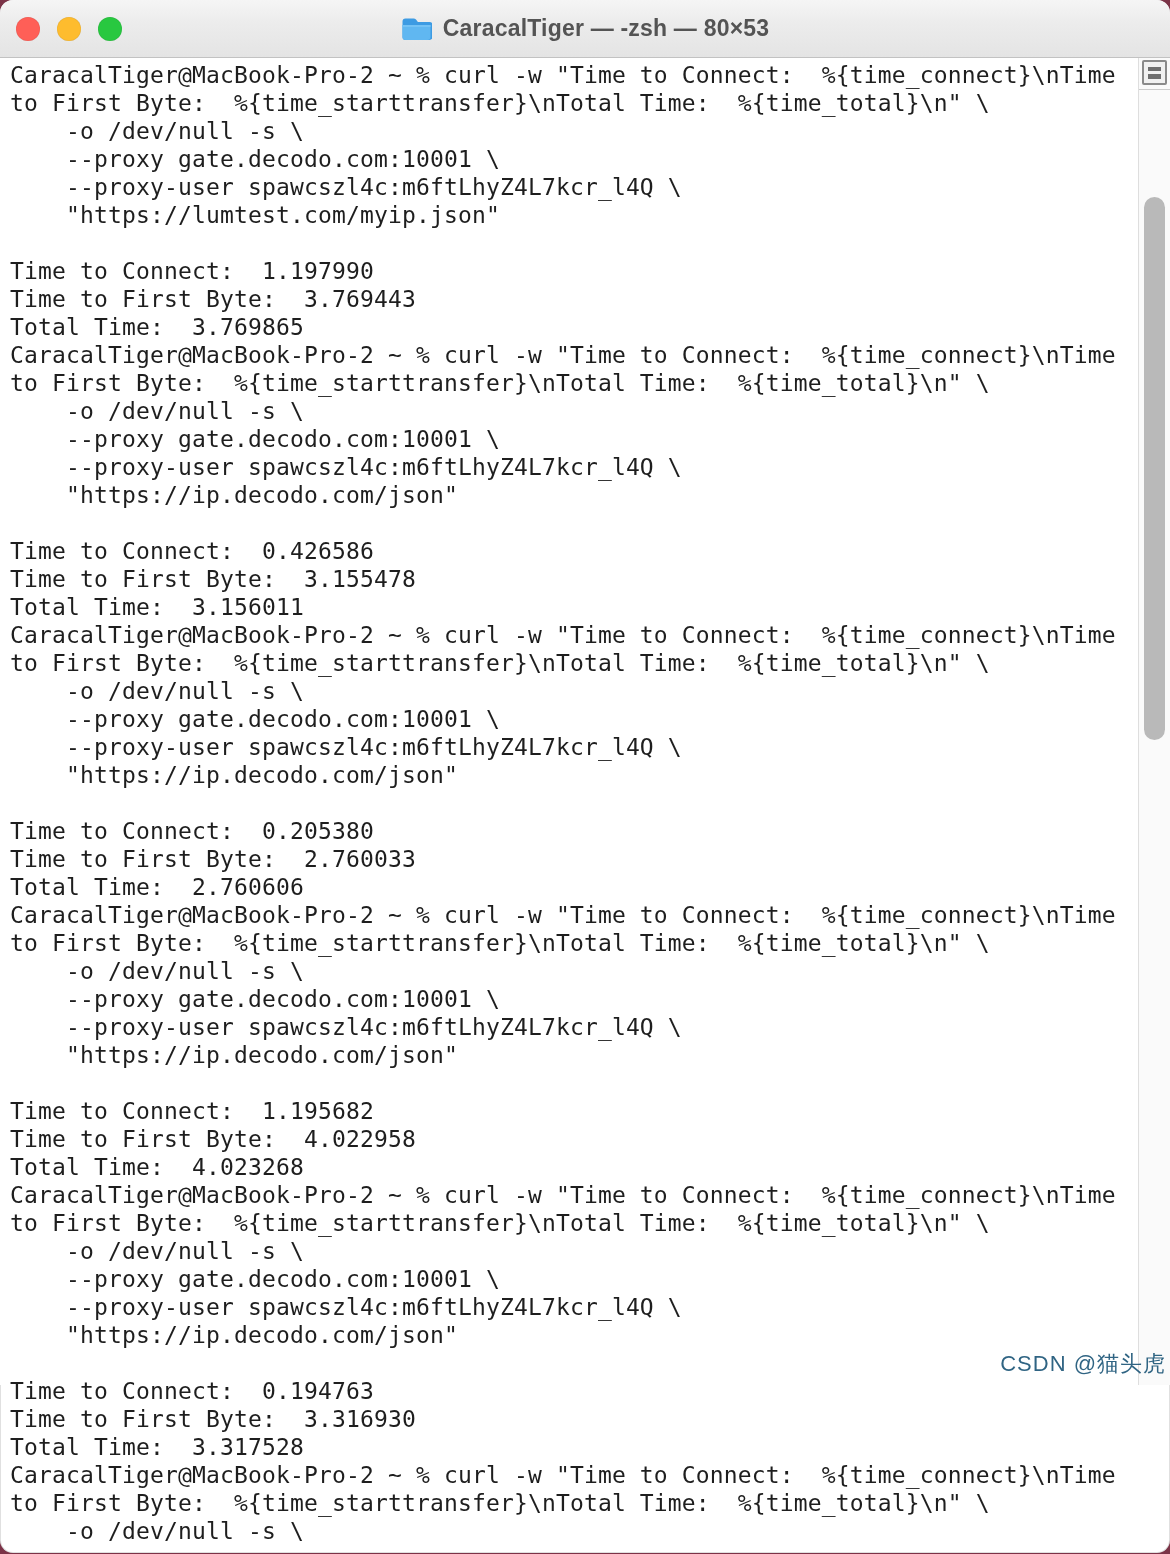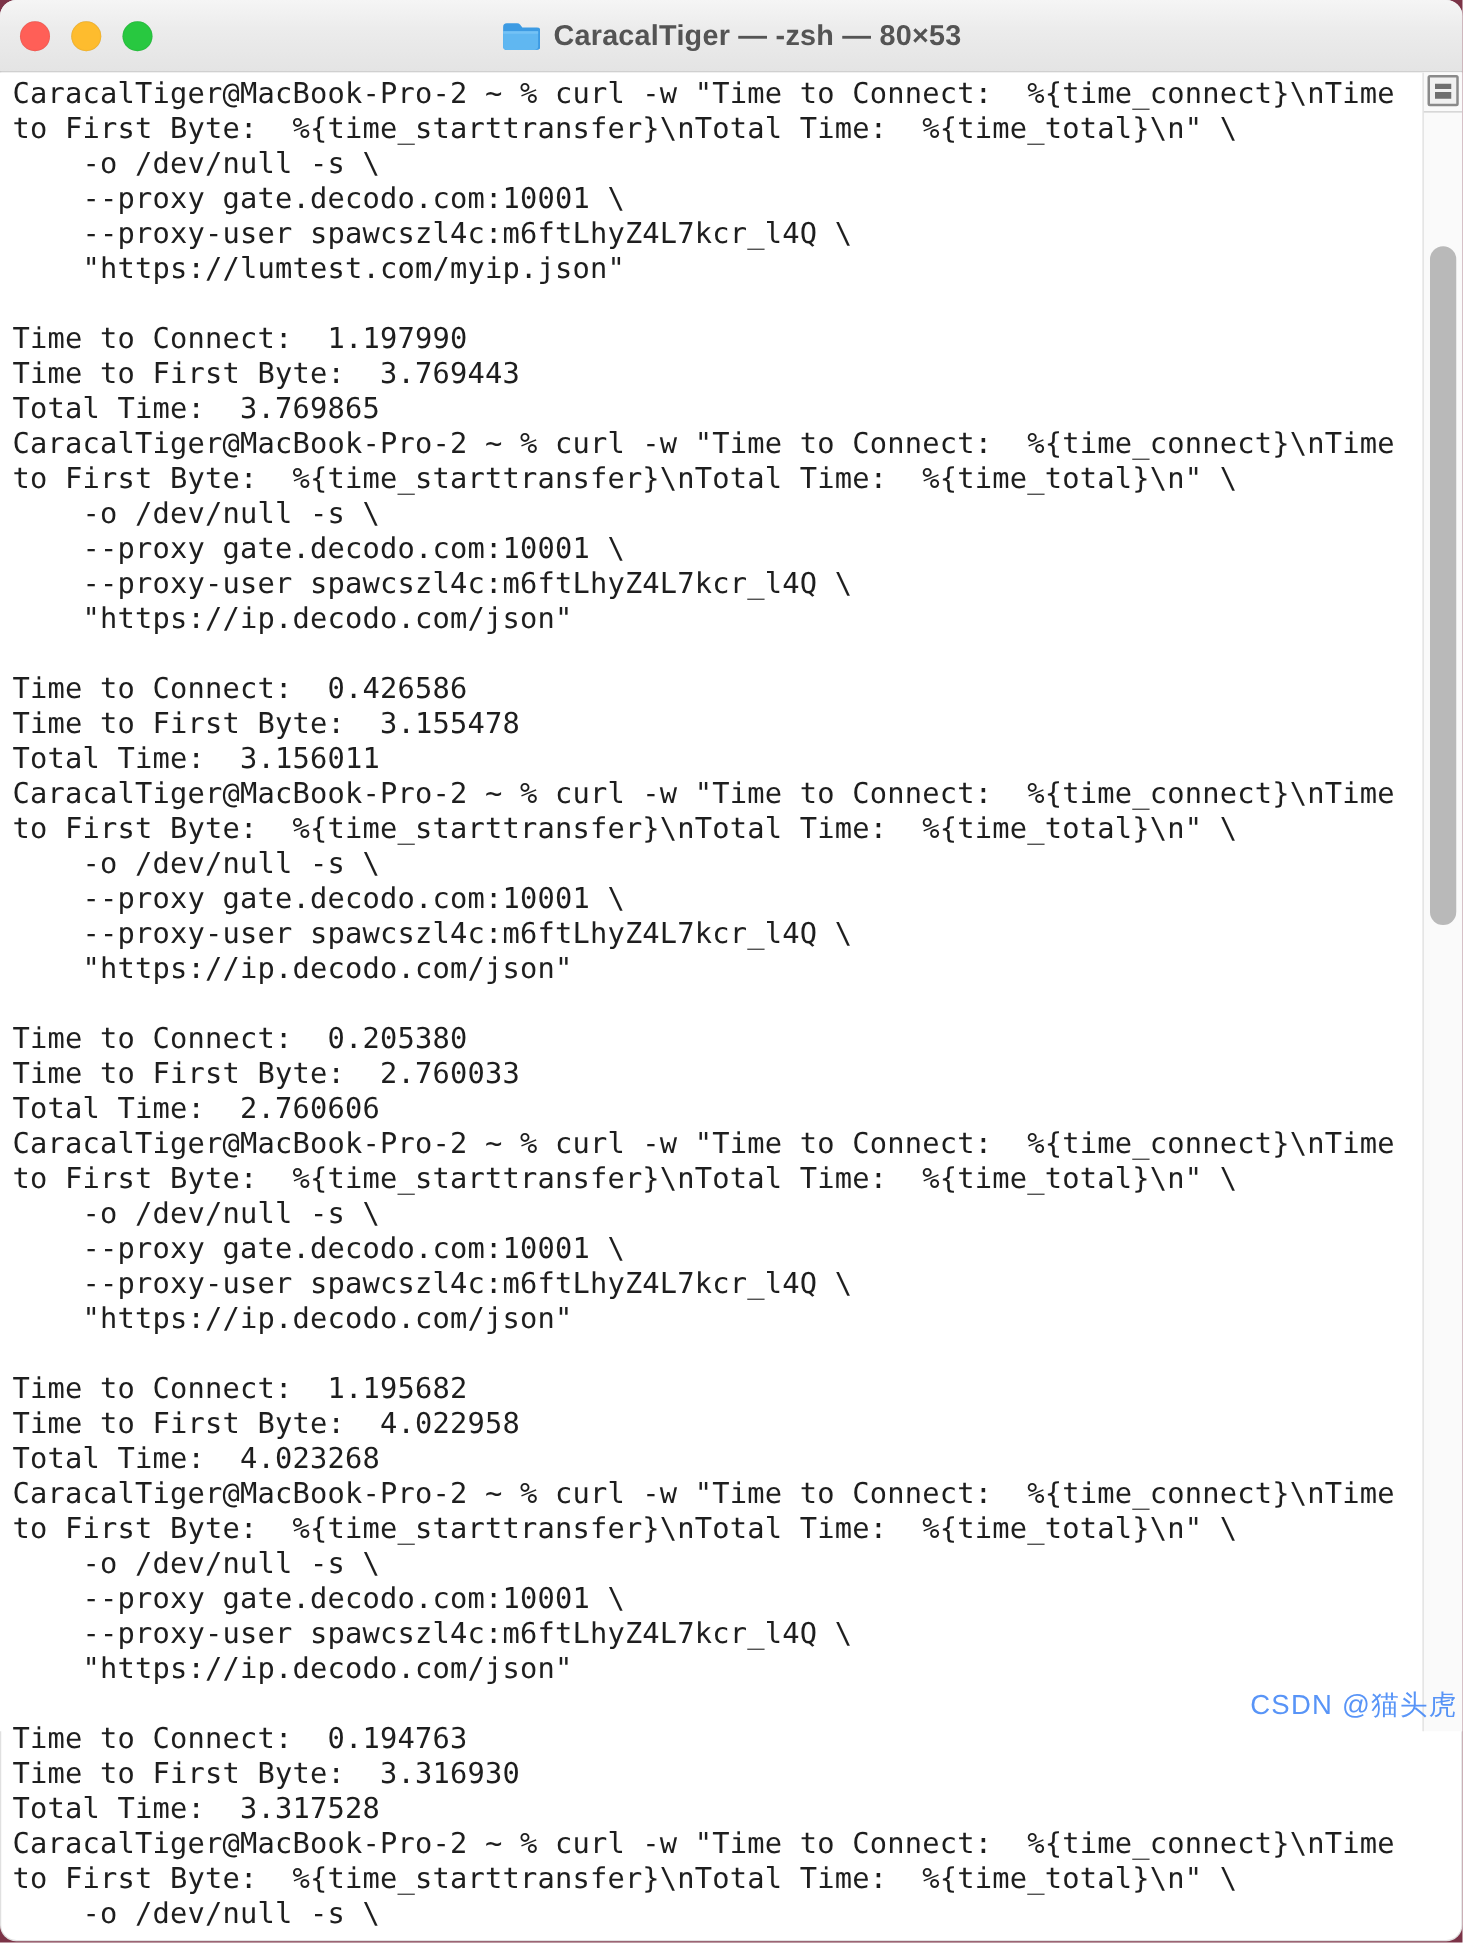--- a/index.html
+++ b/index.html
@@ -67,21 +67,21 @@
   .split-sep{
     position:absolute;top:31px;left:0;right:0;height:1px;background:#cccccc;
   }
   .scroll-thumb{
     position:absolute;left:5px;top:139px;width:21px;height:543px;
     border-radius:11px;background:#b9b9b9;
   }
   
   .watermark{
     position:absolute;right:4px;bottom:6px;
-    font-size:22px;color:#3b82f6;opacity:.85;letter-spacing:1px;
+    font-size:22px;color:#0c4a6e;opacity:.85;letter-spacing:1px;
     z-index:5;white-space:nowrap;
   }
 </style>
 </head>
 <body>
 
 <div class="window">
 
   <div class="titlebar">
     <div class="traffic-lights">

